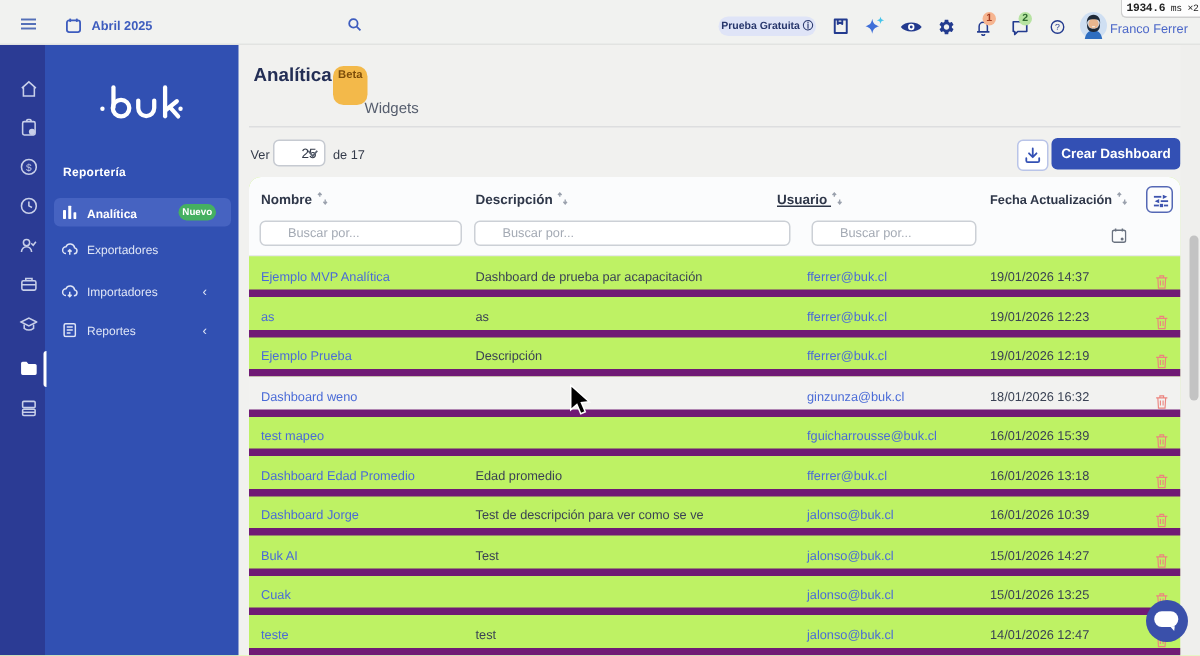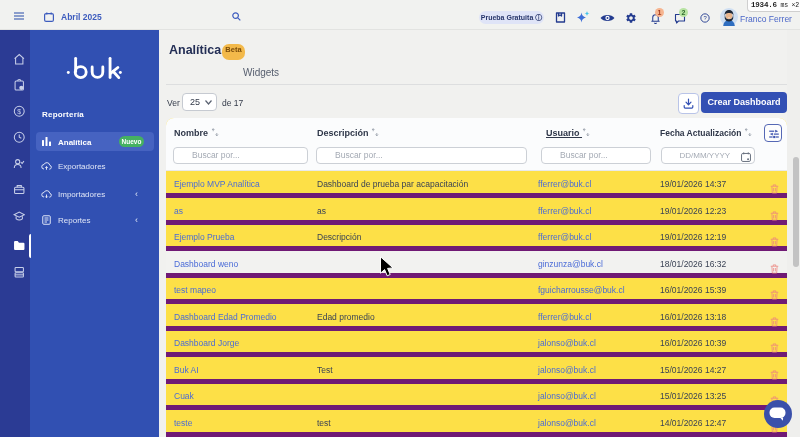--- a/index.html
+++ b/index.html
@@ -22,32 +22,32 @@
 #sidebar { left:30px; top:30px; width:129px; height:407px; background:#3150b2; }
 #reporteria { left:42px; top:110px; color:#fff; font-size:8px; font-weight:bold; letter-spacing:0.2px; }
 .menuitem { position:absolute; left:58px; color:#dfe5f6; font-size:8px; }
 #item-analitica { left:36px; top:132px; width:118px; height:19px; background:#4663c1; border-radius:4px; }
 #nuevo { left:119px; top:136px; width:25px; height:11px; background:#45b061; border-radius:6px; color:#fff; font-size:6.5px; font-weight:bold; text-align:center; line-height:11px; }
 .chev { position:absolute; left:135px; color:#dfe5f6; font-size:9px; }
 #activebar { left:28.5px; top:234px; width:2.5px; height:24px; background:#fff; border-radius:2px 0 0 2px; }
 
 
 #title { left:169px; top:43px; font-size:12.5px; font-weight:bold; color:#232e55; }
-#beta { left:222px; top:44px; width:23px; height:16px; background:#f3b94a; border-radius:7px; color:#7c4d0a; font-size:7.5px; font-weight:bold; text-align:center; line-height:12px; }
+#beta { left:222px; top:44px; width:23px; height:26px; background:#f3b94a; border-radius:7px; color:#7c4d0a; font-size:7.5px; font-weight:bold; text-align:center; line-height:12px; }
 #tabline { left:166px; top:84px; width:629px; height:1px; background:#dddedf; }
 #tab-active { left:168px; top:61px; width:68px; height:24px; background:#fff; border-radius:5px 5px 0 0; border:1px solid #e4e5e6; border-bottom:none; color:#2e4fb5; font-weight:bold; font-size:10px; text-align:center; line-height:24px; z-index:2; }
 #tab-widgets { left:243px; top:67px; font-size:10px; color:#565e6e; }
 #ver-label { left:167px; top:98px; font-size:8.5px; color:#333a49; }
-#ver-select { left:182px; top:93px; width:35px; height:18px; background:#fff; border:1px solid #c6cad1; border-radius:4px; font-size:9px; color:#333a49; line-height:16px; padding-left:7px; }
+#ver-select { left:182px; top:93px; width:35px; height:18px; background:#fff; border:1px solid #c6cad1; border-radius:4px; font-size:9px; color:#333a49; line-height:16px; padding-left:18px; }
 #de17 { left:222px; top:98px; font-size:8.5px; color:#333a49; }
 #btn-dl { left:678px; top:93px; width:21px; height:21px; background:#fff; border:1px solid #b9c4e8; border-radius:4px; }
 #btn-crear { left:701px; top:92px; width:86px; height:21px; background:#3350b4; border-radius:4px; color:#fff; font-size:9px; font-weight:bold; text-align:center; line-height:21px; }
 
 
-#card { left:166px; top:118px; width:621px; height:318px; background:#fde047; border-radius:8px 8px 0 0; }
+#card { left:166px; top:118px; width:621px; height:318px; background:#bef264; border-radius:8px 8px 0 0; }
 #cardhead { position:absolute; left:0; top:0; width:621px; height:53px; background:#fbfcfd; border-bottom:1px solid #e8e9eb; border-radius:8px 8px 0 0; }
 .th { position:absolute; top:10px; font-size:9px; font-weight:bold; color:#2f3749; }
 .filter { position:absolute; top:29px; height:17px; background:#fff; border:1px solid #ccd0d6; border-radius:4px; color:#a4aab4; font-size:8.5px; line-height:15px; padding-left:18px; }
 #filtericon { position:absolute; left:598px; top:6px; width:18px; height:18px; border:1px solid #5568b5; border-radius:4px; background:#fdfdfd; }
 .row { position:absolute; left:0; width:621px; height:27px; border-bottom:5px solid #701a75; }
 .c1 { position:absolute; left:8px; top:8px; font-size:8.5px; color:#4a6bd7; }
 .c2 { position:absolute; left:151px; top:8px; font-size:8.5px; color:#3a4254; }
 .c3 { position:absolute; left:372px; top:8px; font-size:8.5px; color:#4a6bd7; }
 .c4 { position:absolute; left:494px; top:8px; font-size:8.5px; color:#3a4254; }
 .trash { position:absolute; left:604px; top:9px; }
@@ -233,36 +233,35 @@
               <path d="M2.2 3.2 V0.8 M1 2 L2.2 0.7 L3.4 2"></path>
               <path d="M5.8 5 v2.6 M4.6 6.5 L5.8 7.9 L7 6.5"></path>
             </g>
           </svg></div>
       <div class="th" style="left:151px;">Descripción <svg width="8" height="9" viewBox="0 0 8 9" style="vertical-align:-1px">
             <g stroke="#9aa1ad" stroke-width="0.9" fill="none">
               <path d="M2.2 3.2 V0.8 M1 2 L2.2 0.7 L3.4 2"></path>
               <path d="M5.8 5 v2.6 M4.6 6.5 L5.8 7.9 L7 6.5"></path>
             </g>
           </svg></div>
-      <div class="th" style="left:380px;text-decoration:underline;">Usuario <svg width="8" height="9" viewBox="0 0 8 9" style="vertical-align:-1px">
+      <div class="th" style="left:352px;text-decoration:underline;">Usuario <svg width="8" height="9" viewBox="0 0 8 9" style="vertical-align:-1px">
             <g stroke="#9aa1ad" stroke-width="0.9" fill="none">
               <path d="M2.2 3.2 V0.8 M1 2 L2.2 0.7 L3.4 2"></path>
               <path d="M5.8 5 v2.6 M4.6 6.5 L5.8 7.9 L7 6.5"></path>
             </g>
           </svg></div>
       <div class="th" style="left:494px;font-size:8.5px;">Fecha Actualización <svg width="8" height="9" viewBox="0 0 8 9" style="vertical-align:-1px">
             <g stroke="#9aa1ad" stroke-width="0.9" fill="none">
               <path d="M2.2 3.2 V0.8 M1 2 L2.2 0.7 L3.4 2"></path>
               <path d="M5.8 5 v2.6 M4.6 6.5 L5.8 7.9 L7 6.5"></path>
             </g>
           </svg></div>
       <div class="filter" style="left:7px; width:135px;">Buscar por...</div>
       <div class="filter" style="left:150px; width:211px;">Buscar por...</div>
       <div class="filter" style="left:375px; width:110px;">Buscar por...</div>
-      <div class="filter" style="left:494.5px; width:94.5px; font-size:8px;">DD/MM/YYYY</div>
       <svg class="abs" style="left:575px;top:34px" width="10" height="10" viewBox="0 0 11 11">
           <rect x="0.6" y="1.6" width="9.8" height="8.8" rx="1.5" fill="none" stroke="#6a7280" stroke-width="1.1"></rect>
           <line x1="3" y1="0.4" x2="3" y2="2.6" stroke="#6a7280" stroke-width="1.1"></line>
           <line x1="8" y1="0.4" x2="8" y2="2.6" stroke="#6a7280" stroke-width="1.1"></line>
           <circle cx="7.8" cy="8" r="1.1" fill="#6a7280"></circle>
         </svg>
       <div id="filtericon">
           <svg style="position:absolute;left:3.5px;top:3.5px" width="10" height="10" viewBox="0 0 10 10">
             <g fill="#3d53ae">
               <rect x="0.2" y="1.6" width="5" height="1.2"></rect>
@@ -336,20 +335,21 @@
           <div class="c3">fferrer@buk.cl</div>
           <div class="c4">16/01/2026 13:18</div>
           <div class="trash"><svg width="9" height="10" viewBox="0 0 18 20">
               <g fill="none" stroke="#ec847e" stroke-width="1.5">
                 <path d="M1.5 4.5 h15 M6.5 4.2 V1.8 h5 v2.4 M3.8 4.8 l0.8 13.4 h8.8 l0.8-13.4 M7.2 8 v6.8 M10.8 8 v6.8"></path>
               </g>
             </svg></div>
         </div>
         <div class="row" style="top:212.0px;">
           <div class="c1">Dashboard Jorge</div>
+          <div class="c2">Test de descripción para ver como se ve</div>
           <div class="c3">jalonso@buk.cl</div>
           <div class="c4">16/01/2026 10:39</div>
           <div class="trash"><svg width="9" height="10" viewBox="0 0 18 20">
               <g fill="none" stroke="#ec847e" stroke-width="1.5">
                 <path d="M1.5 4.5 h15 M6.5 4.2 V1.8 h5 v2.4 M3.8 4.8 l0.8 13.4 h8.8 l0.8-13.4 M7.2 8 v6.8 M10.8 8 v6.8"></path>
               </g>
             </svg></div>
         </div>
         <div class="row" style="top:238.5px;">
           <div class="c1">Buk AI</div>

